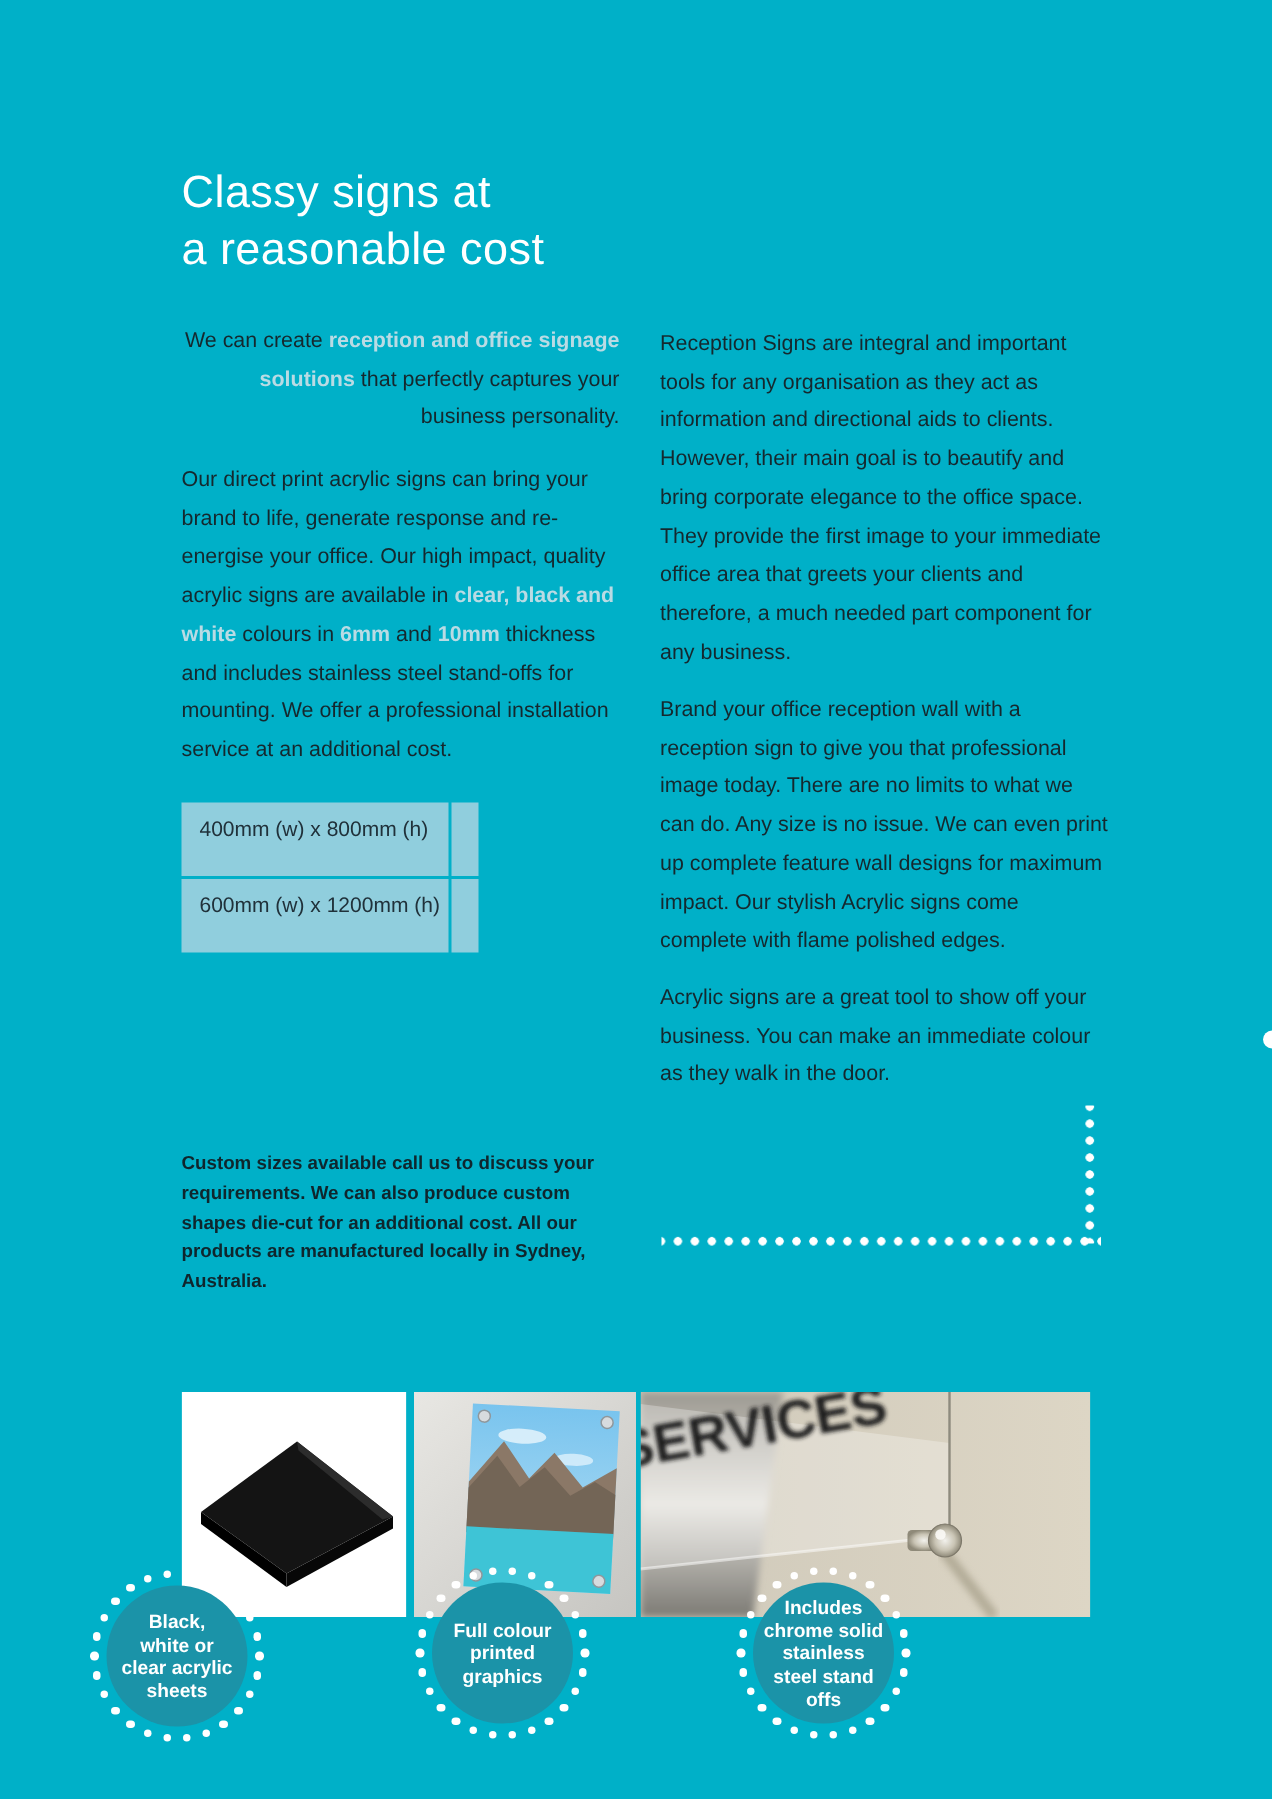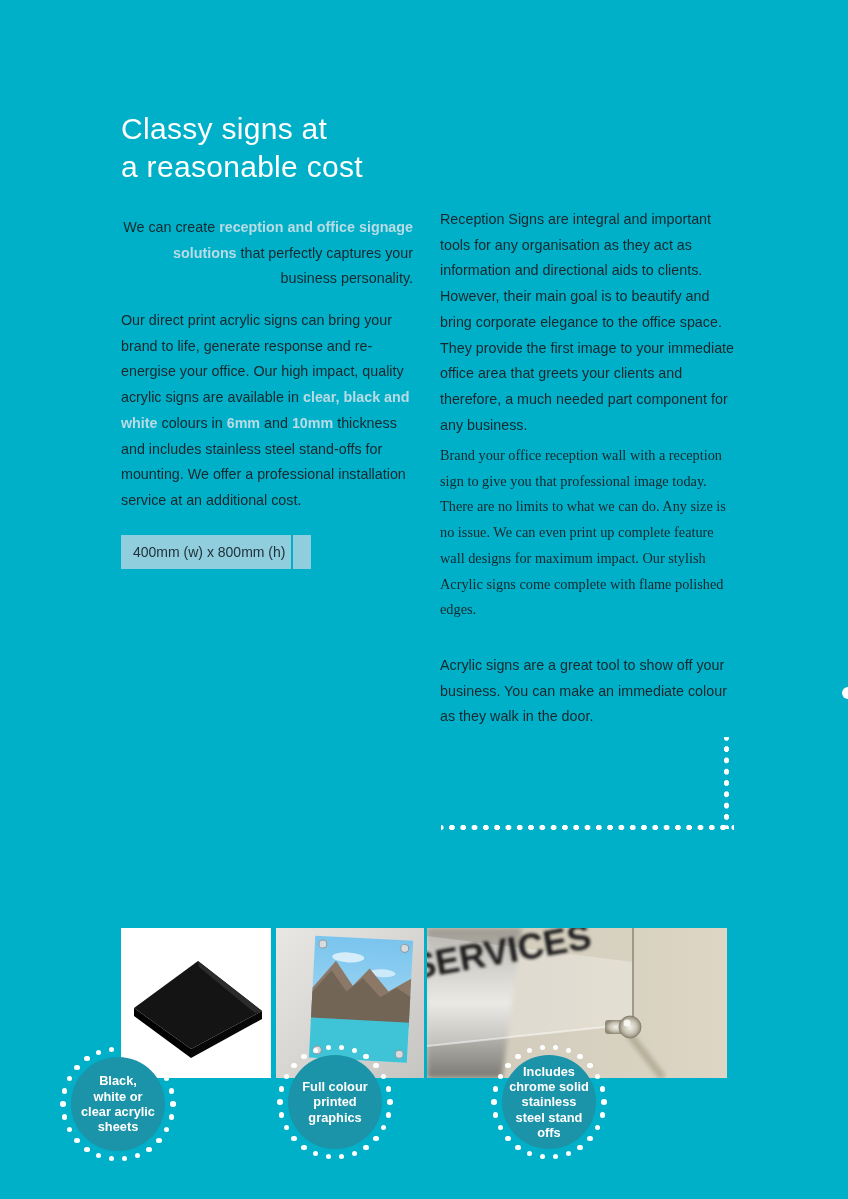--- a/index.html
+++ b/index.html
@@ -15,33 +15,33 @@
   }
   .h-left{left:121px; top:110px;}
   .h-right{left:440px; top:110px;}
   .para{
     position:absolute; margin:0; color:#15282e;
     font-size:14.3px; line-height:25.7px; font-weight:500;
   }
   .pl{left:121px; width:292px;}
   .pr{left:440px; width:300px;}
   .pl1{top:215px;text-align:right;} .pl2{top:308px;}
-  .pr1{top:207px;} .pr2{top:443px;font-family:Liberation Serif, serif;} .pr3{top:653px;}
+  .pr1{top:217px;} .pr2{top:461px;} .pr3{top:653px;}
   .hl{color:#b9dbe4; font-weight:700;}
   table.pricing{
     position:absolute; left:119px; top:533px;
     border-collapse:separate; border-spacing:2px;
   }
   table.pricing th{
     background:#595a5c; color:#ffffff; text-align:left;
     font-size:13.5px; font-weight:700; padding:9px 6px 9px 12px;
   }
   table.pricing td{
     background:#90cedd; color:#20313a;
-    font-size:14px; font-weight:500; padding:9px 6px 9px 12px;
+    font-size:14px; font-weight:500; padding:9px 6px 24px 12px;
   }
   .col-dim{width:172px;} .col-price{width:74px;}
   .footnote{
     position:absolute; left:121px; top:766px; width:305px; margin:0;
     color:#0f262d; font-size:12.5px; line-height:19.8px; font-weight:600;
   }
   .dots-h{
     position:absolute; left:441px; top:822px; width:293px; height:11px;
     background-image:radial-gradient(circle, #ffffff 2.6px, rgba(255,255,255,0) 3px);
     background-size:11.3px 11px; background-position:center;
@@ -89,23 +89,28 @@
   <p class="para pl pl1"><span>We can create </span><span class="hl">reception and office signage solutions</span><span> that perfectly captures your business personality.</span></p>
 
   <p class="para pl pl2"><span>Our direct print acrylic signs can bring your brand to life, generate response and re-energise your office. Our high impact, quality acrylic signs are available in </span><span class="hl">clear, black and white</span><span> colours in </span><span class="hl">6mm</span><span> and </span><span class="hl">10mm</span><span> thickness and includes stainless steel stand-offs for mounting. We offer a professional installation service at an additional cost.</span></p>
 
   <table class="pricing">
     <tbody>
     <tr>
       <td>400mm (w) x 800mm (h)</td>
       <td></td>
     </tr>
+    <tr>
+      <td>600mm (w) x 1200mm (h)</td>
+      <td></td>
+    </tr>
   </tbody>
     </table>
 
+  <p class="footnote">Custom sizes available call us to discuss your requirements. We can also produce custom shapes die-cut for an additional cost. All our products are manufactured locally in Sydney, Australia.</p>
 
 
   <p class="para pr pr1">Reception Signs are integral and important tools for any organisation as they act as information and directional aids to clients. However, their main goal is to beautify and bring corporate elegance to the office space. They provide the first image to your immediate office area that greets your clients and therefore, a much needed part component for any business.</p>
   <p class="para pr pr2">Brand your office reception wall with a reception sign to give you that professional image today. There are no limits to what we can do. Any size is no issue. We can even print up complete feature wall designs for maximum impact. Our stylish Acrylic signs come complete with flame polished edges.</p>
   <p class="para pr pr3">Acrylic signs are a great tool to show off your business. You can make an immediate colour as they walk in the door.</p>
 
   <div class="dots-h"></div>
   <div class="dots-v"></div>
   <div class="edge-notch"></div>
 

